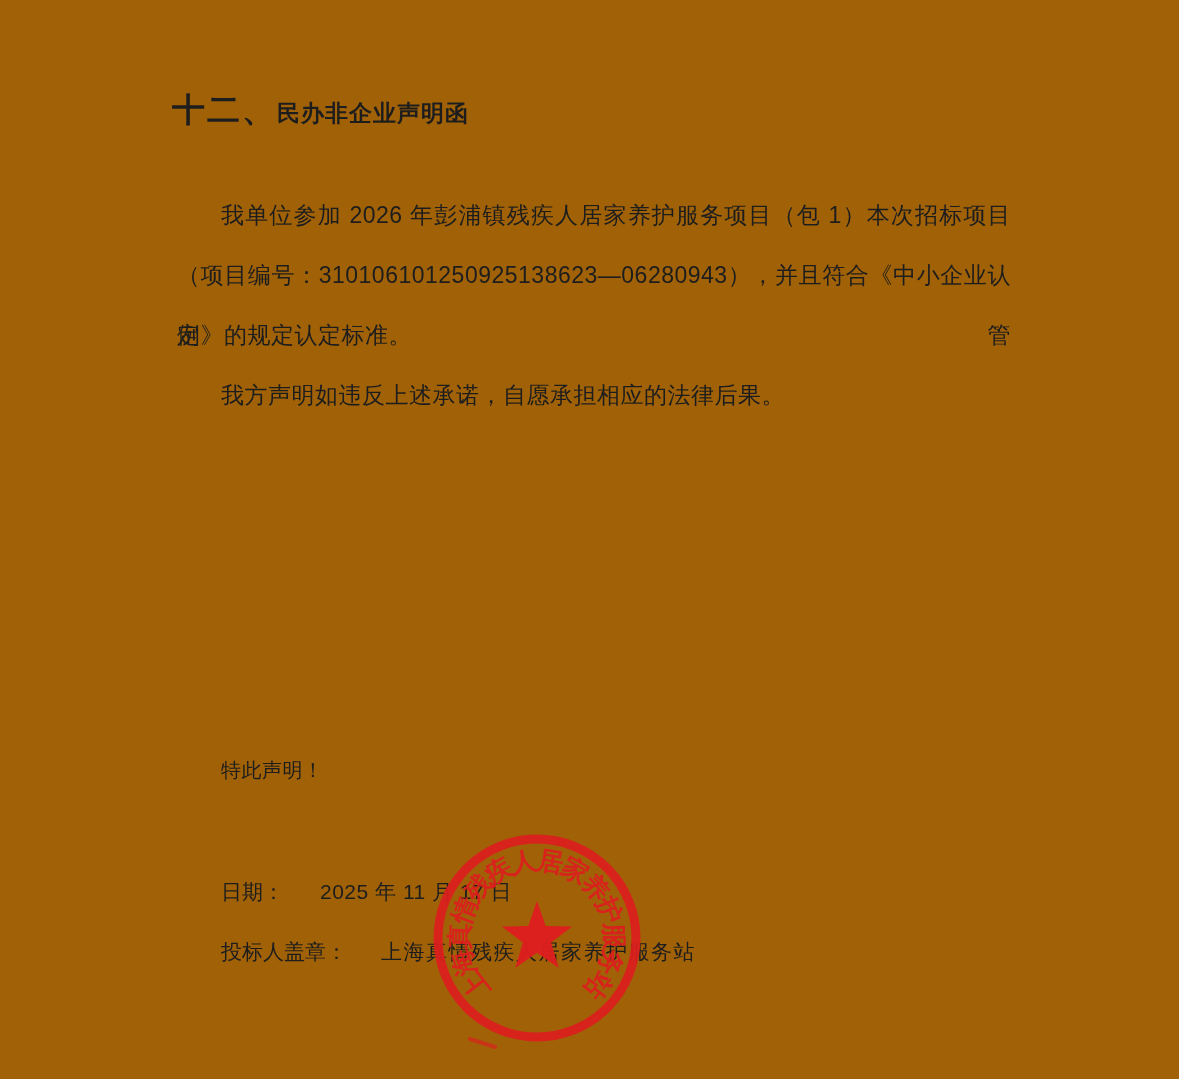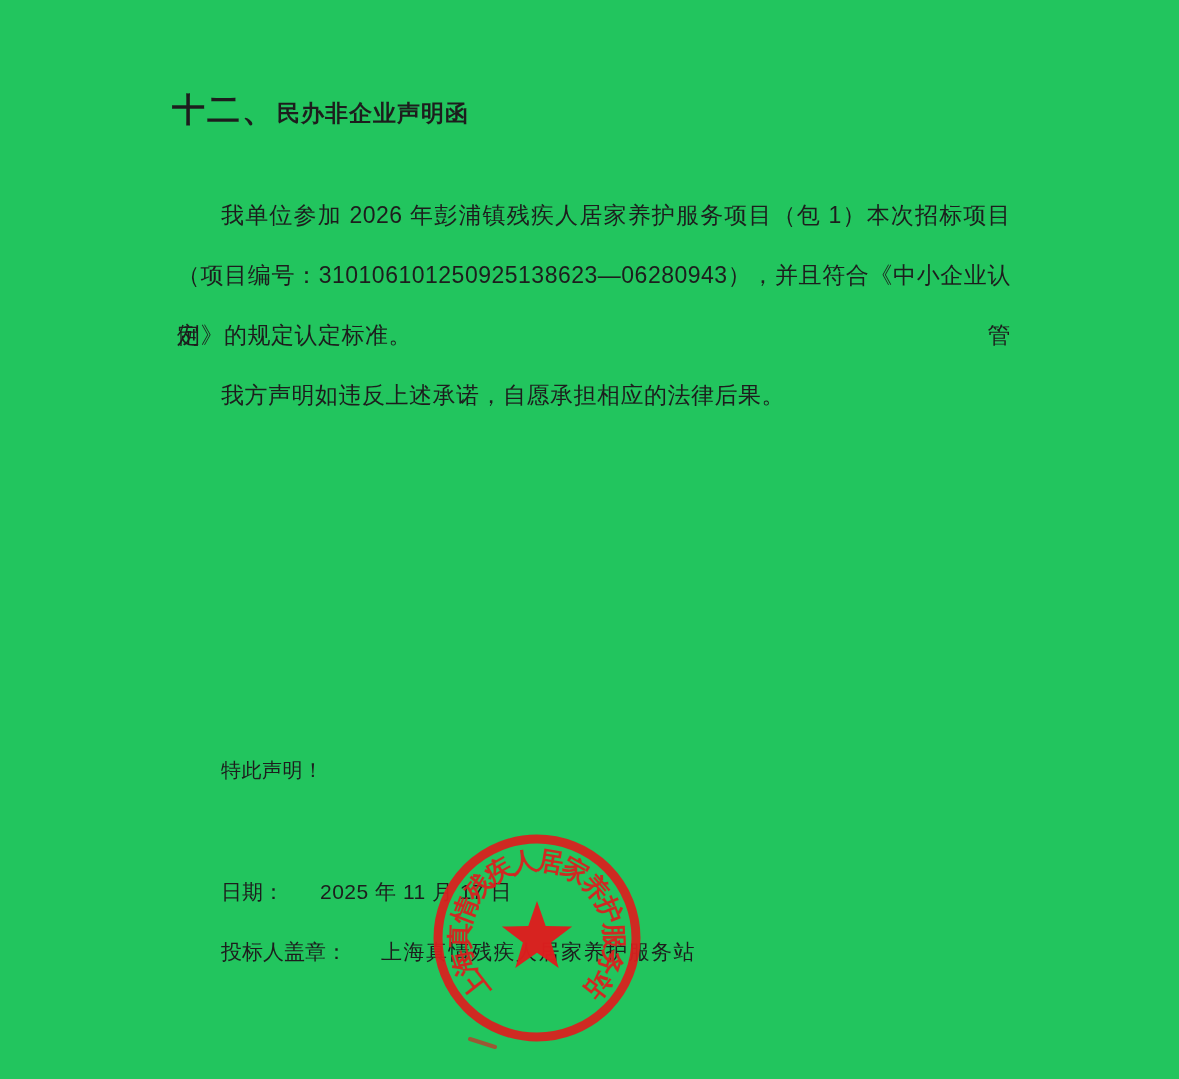--- a/index.html
+++ b/index.html
@@ -5,21 +5,21 @@
   html, body {
     margin: 0; padding: 0;
     width: 1179px; height: 1079px;
     background: #ffffff;
     overflow: hidden;
     font-family: "Liberation Sans", "DejaVu Sans", sans-serif;
   }
   .page {
     position: relative;
     width: 1179px; height: 1079px;
-    background: #22c55e;
+    background: #a16207;
     color: #1d1d1d;
   }
   .title {
     position: absolute;
     left: 172px; top: 88px;
     white-space: nowrap;
   }
   .title-num {
     font-size: 33px;
     font-weight: bold;

